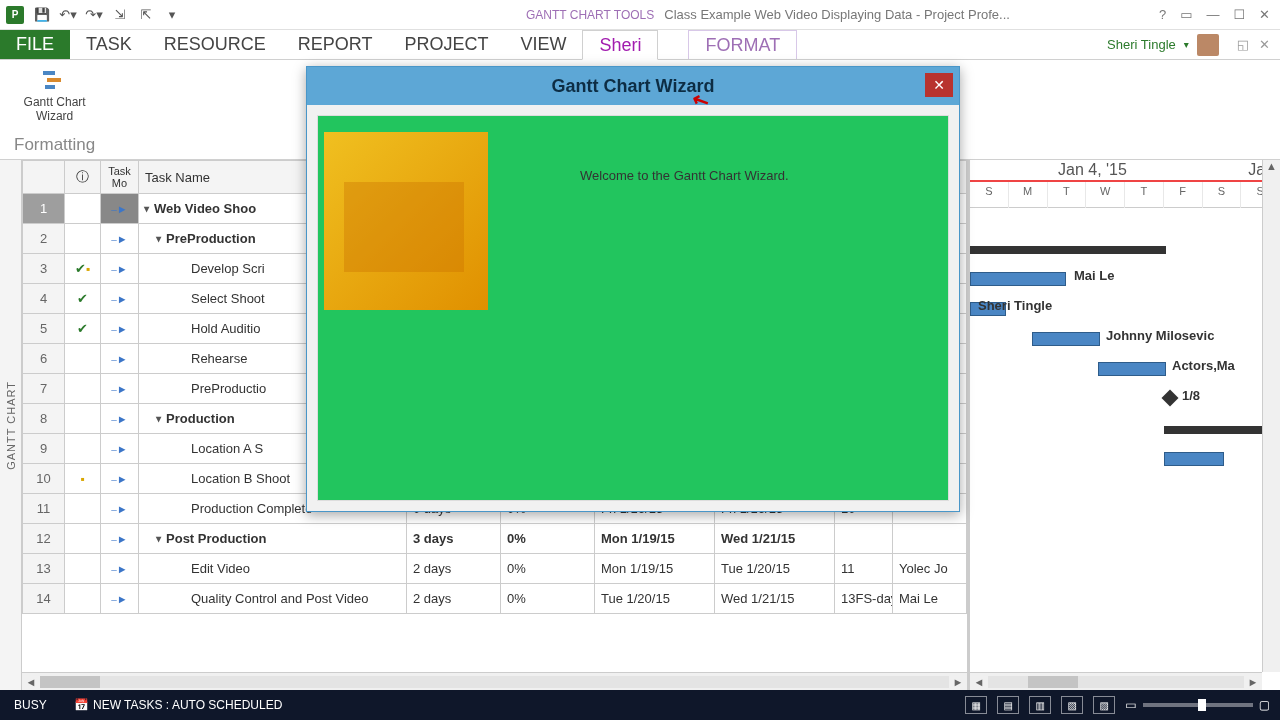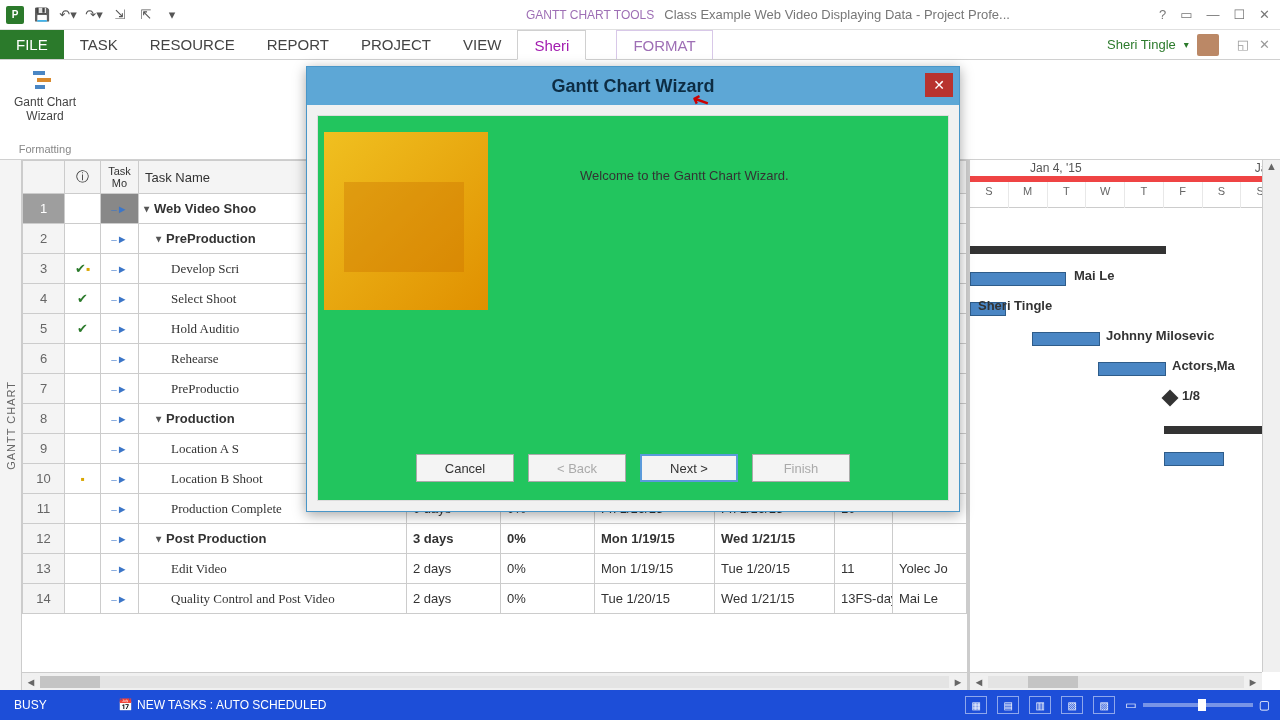--- a/index.html
+++ b/index.html
@@ -10,81 +10,81 @@
 .titlebar .qat { display: flex; align-items: center; padding: 0 6px; gap: 10px; }
 .titlebar .qat-icon { width: 16px; height: 16px; display: flex; align-items: center; justify-content: center; color: #555; font-size: 13px; }
 .project-icon { width: 18px; height: 18px; background: #2b7a2b; color: #fff; font-size: 10px; font-weight: bold; display: flex; align-items: center; justify-content: center; border-radius: 2px; }
 .titlebar .tools-label { color: #9e6fb5; font-size: 12px; margin-left: 340px; white-space: nowrap; }
 .titlebar .doc-title { color: #777; font-size: 13px; margin-left: 10px; white-space: nowrap; overflow: hidden; }
 .titlebar .win-controls { margin-left: auto; display: flex; gap: 14px; padding-right: 10px; color: #777; }
 .titlebar .win-controls span { cursor: pointer; font-size: 13px; }
 
 
 .ribbon-tabs { height: 30px; background: #fff; display: flex; align-items: stretch; border-bottom: 1px solid #d0d0d0; position: relative; }
-.ribbon-tabs .tab { padding: 0 16px; display: flex; align-items: center; font-size: 15px; color: #444; cursor: pointer; }
+.ribbon-tabs .tab { padding: 0 16px; display: flex; align-items: center; font-size: 18px; color: #444; cursor: pointer; }
 .ribbon-tabs .tab.file { background: #2b7a2b; color: #fff; }
 .ribbon-tabs .tab.active { border: 1px solid #d0d0d0; border-bottom: 1px solid #fff; background: #fff; color: #a21caf; margin-bottom: -1px; }
 .ribbon-tabs .tab.format { color: #9e6fb5; margin-left: 30px; border: 1px solid #d8c8e8; border-bottom: none; }
 .ribbon-tabs .user-area { margin-left: auto; display: flex; align-items: center; padding-right: 10px; gap: 8px; color: #2b7a2b; font-size: 13px; }
 .ribbon-tabs .avatar { width: 22px; height: 22px; background: #bb8866; border-radius: 2px; }
 .ribbon-tabs .mini-controls { display: flex; gap: 10px; color: #999; margin-left: 10px; }
 
 
 .ribbon-body { height: 100px; background: #fff; border-bottom: 1px solid #d0d0d0; display: flex; padding: 4px 6px 2px 6px; }
 .ribbon-group { display: flex; flex-direction: column; align-items: center; justify-content: space-between; padding: 2px 8px; }
 .ribbon-big-btn { display: flex; flex-direction: column; align-items: center; gap: 2px; cursor: pointer; }
 .ribbon-big-btn .ico { width: 32px; height: 28px; display: flex; align-items: center; justify-content: center; }
 .ribbon-big-btn .lbl { font-size: 12px; color: #444; text-align: center; line-height: 1.15; }
-.ribbon-group .group-label { font-size: 11px; color: #888; margin-top: 2px; }
+.ribbon-group .group-label { font-size: 17px; color: #888; margin-top: 2px; }
 
 
 .main { position: absolute; top: 160px; left: 0; right: 0; bottom: 30px; display: flex; }
 .side-label { width: 22px; background: #f4f4f4; border-right: 1px solid #ccc; display: flex; align-items: center; justify-content: center; }
 .side-label span { writing-mode: vertical-rl; transform: rotate(180deg); font-size: 11px; color: #666; letter-spacing: 1px; }
 
 .grid-wrap { flex: 0 0 944px; display: flex; flex-direction: column; border-right: 3px solid #ccc; }
 .grid { flex: 1; overflow: hidden; }
 .grid table { border-collapse: collapse; width: 100%; table-layout: fixed; }
 .grid th, .grid td { border: 1px solid #ccc; padding: 4px 6px; font-size: 13px; color: #333; text-align: left; white-space: nowrap; overflow: hidden; height: 30px; vertical-align: middle; }
 .grid th { background: #f4f4f4; font-weight: normal; }
 .grid .rownum { width: 42px; text-align: center; background: #f4f4f4; color: #666; }
 .grid .rownum.selected { background: #9e9e9e; color: #fff; }
 .grid .indicator { width: 36px; text-align: center; }
 .grid .mode { width: 36px; text-align: center; }
 .grid td.selected-cell { background: #888; }
 .grid .summary { font-weight: bold; }
 .grid .task-col { width: 230px; }
 .grid .in1 { padding-left: 18px; }
-.grid .in2 { padding-left: 32px; font-family: Liberation Serif, serif; }
+.grid .in2 { padding-left: 52px; }
 .grid .tri::before { content: "▸"; font-size: 10px; color: #555; margin-right: 4px; display: inline-block; transform: rotate(90deg); }
 .grid .check { color: #2b7a2b; font-size: 13px; }
 .grid .note-icon { color: #d9a600; font-size: 12px; }
 .grid .sched-icon { color: #3c76c8; font-size: 11px; }
 
 .hscroll { height: 18px; background: #f0f0f0; border-top: 1px solid #ccc; display: flex; align-items: center; }
 .hscroll .arrow { width: 18px; text-align: center; color: #666; font-size: 11px; cursor: pointer; }
 .hscroll .track { flex: 1; height: 12px; background: #e4e4e4; position: relative; }
 .hscroll .thumb { position: absolute; height: 12px; background: #c4c4c4; }
 
 
 .gantt { flex: 1; display: flex; flex-direction: column; position: relative; background: #fff; }
 .gantt .timescale { height: 48px; border-bottom: 1px solid #ccc; position: relative; }
-.gantt .timescale .top-row { height: 22px; border-bottom: 6px solid #ef4444; font-size: 12px; color: #555; padding-left: 60px; display: flex; align-items: center; }
+.gantt .timescale .top-row { height: 22px; border-bottom: 2px solid #ef4444; font-size: 16px; color: #555; padding-left: 88px; display: flex; align-items: center; }
 .gantt .timescale .day-row { height: 26px; display: flex; }
 .gantt .timescale .day { flex: 1; border-right: 1px solid #e8e8e8; font-size: 11px; color: #666; text-align: center; padding-top: 3px; }
 .gantt .chart { flex: 1; position: relative; }
 .gantt .bar { position: absolute; height: 14px; background: #4a86c4; border: 1px solid #2e5c8a; }
 .gantt .bar.summary-bar { height: 8px; background: #333; border: none; }
 .gantt .bar-label { position: absolute; font-size: 13px; color: #333; white-space: nowrap; }
 .gantt .milestone { position: absolute; width: 12px; height: 12px; background: #333; transform: rotate(45deg); }
 .gantt .vscroll { position: absolute; right: 0; top: 0; bottom: 18px; width: 18px; background: #f0f0f0; border-left: 1px solid #ccc; }
 .gantt .vscroll .varrow { height: 18px; text-align: center; font-size: 11px; color: #666; cursor: pointer; }
 
 
-.statusbar { position: absolute; bottom: 0; left: 0; right: 0; height: 30px; background: #1d4ed8; color: #fff; display: flex; align-items: center; font-size: 12px; gap: 44px; }
+.statusbar { position: absolute; bottom: 0; left: 0; right: 0; height: 30px; background: #0f172a; color: #fff; display: flex; align-items: center; font-size: 12px; }
 .statusbar .seg { padding: 0 14px; border-right: 0px solid rgba(255,255,255,0.3); }
 .statusbar .right { margin-left: auto; display: flex; align-items: center; gap: 10px; padding-right: 10px; }
 .statusbar .view-btn { width: 22px; height: 18px; border: 1px solid rgba(255,255,255,0.5); display: flex; align-items: center; justify-content: center; font-size: 10px; }
 .statusbar .zoom-track { width: 110px; height: 4px; background: rgba(255,255,255,0.4); position: relative; }
 .statusbar .zoom-thumb { position: absolute; left: 50%; top: -4px; width: 8px; height: 12px; background: #fff; }
 
 
 .dialog { position: absolute; left: 306px; top: 66px; width: 654px; height: 446px; background: #f1f1f1; border: 1px solid #4996c8; box-shadow: 0 3px 12px rgba(0,0,0,0.35); }
 .dialog .dlg-title { height: 38px; background: #5da7d6; display: flex; align-items: center; justify-content: center; position: relative; }
 .dialog .dlg-title span { font-size: 18px; color: #0d2d44; font-weight: 600; }
@@ -448,22 +448,16 @@
 <div class="dialog">
   <div class="dlg-title">
     <span>Gantt Chart Wizard</span>
     <div class="dlg-close">✕</div>
   </div>
   <div class="dlg-body">
     <div class="dlg-image"></div>
     <div class="dlg-text">
       <p>Welcome to the Gantt Chart Wizard.</p>
     </div>
-    <div class="dlg-buttons">
-      <button>Cancel</button>
-      <button disabled="">&lt; Back</button>
-      <button class="primary">Next &gt;</button>
-      <button disabled="">Finish</button>
-    </div>
   </div>
 </div>
 
 <div class="cursor"></div>
 
 </body></html>

